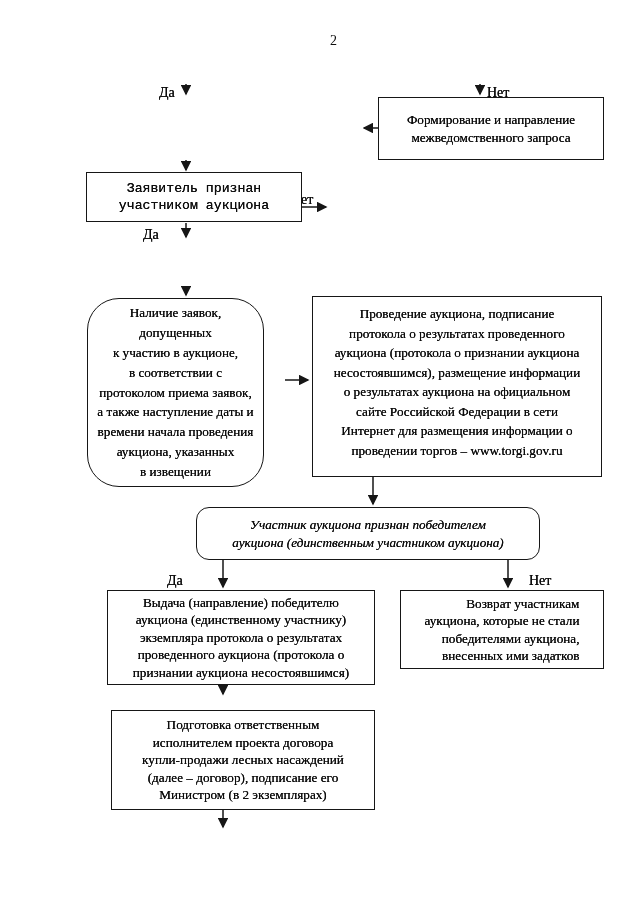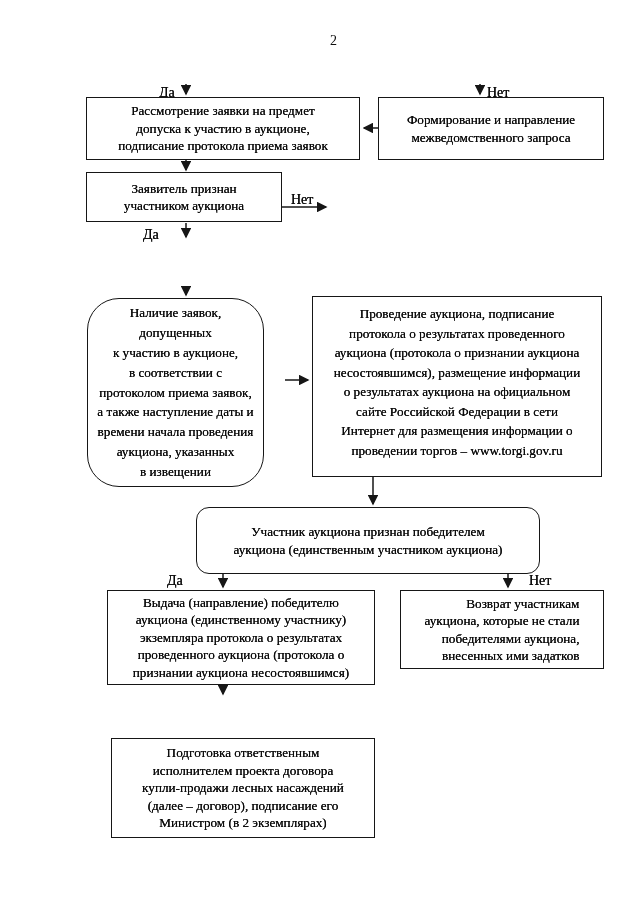--- a/index.html
+++ b/index.html
@@ -79,28 +79,25 @@
     <line x1="223" y1="797" x2="223" y2="827" marker-end="url(#ah)"></line>
   </svg>
 
   <div class="branch-label" style="left:159px; top:79px;">Да</div>
   <div class="branch-label" style="left:487px; top:79px;">Нет</div>
   <div class="branch-label" style="left:291px; top:186px;">Нет</div>
   <div class="branch-label" style="left:143px; top:221px;">Да</div>
   <div class="branch-label" style="left:167px; top:567px;">Да</div>
   <div class="branch-label" style="left:529px; top:567px;">Нет</div>
 
-  <div class="node" style="left:86px; top:97px; width:274px; height:63px;">Рассмотрение заявки на предмет
-допуска к участию в аукционе,
-подписание протокола приема заявок</div>
 
   <div class="node" style="left:378px; top:97px; width:226px; height:63px;">Формирование и направление
 межведомственного запроса</div>
 
-  <div class="node" style="left:86px; top:172px; width:196px; height:50px;">Заявитель признан
+  <div class="node" style="left:86px; top:172px; width:216px; height:50px;font-family:Liberation Mono, monospace;">Заявитель признан
 участником аукциона</div>
 
 
 
   <div class="node tall rounded-lg" style="left:87px; top:298px; width:177px; height:189px;">Наличие заявок,
 допущенных
 к участию в аукционе,
 в соответствии с
 протоколом приема заявок,
 а также наступление даты и
@@ -110,33 +107,33 @@
 
   <div class="node top-align" style="left:312px; top:296px; width:290px; height:181px;">Проведение аукциона, подписание
 протокола о результатах проведенного
 аукциона (протокола о признании аукциона
 несостоявшимся), размещение информации
 о результатах аукциона на официальном
 сайте Российской Федерации в сети
 Интернет для размещения информации о
 проведении торгов  – www.torgi.gov.ru</div>
 
-  <div class="node rounded-sm" style="left:196px; top:507px; width:344px; height:67px;">Участник аукциона признан победителем
+  <div class="node rounded-sm" style="left:196px; top:507px; width:344px; height:53px;font-style:italic;">Участник аукциона признан победителем
 аукциона (единственным участником аукциона)</div>
 
   <div class="node" style="left:107px; top:590px; width:268px; height:95px;text-align:center;">Выдача (направление) победителю
 аукциона (единственному участнику)
 экземпляра протокола о результатах
 проведенного аукциона (протокола о
 признании аукциона несостоявшимся)</div>
 
   <div class="node" style="left:400px; top:590px; width:204px; height:79px;text-align:right;">Возврат участникам
 аукциона, которые не стали
 победителями аукциона,
 внесенных ими задатков</div>
 
-  <div class="node" style="left:111px; top:738px; width:264px; height:100px;">Подготовка ответственным
+  <div class="node" style="left:111px; top:710px; width:264px; height:100px;">Подготовка ответственным
 исполнителем проекта договора
 купли-продажи лесных насаждений
 (далее – договор), подписание его
 Министром (в 2 экземплярах)</div>
 
 </div>
 
 </body></html>

